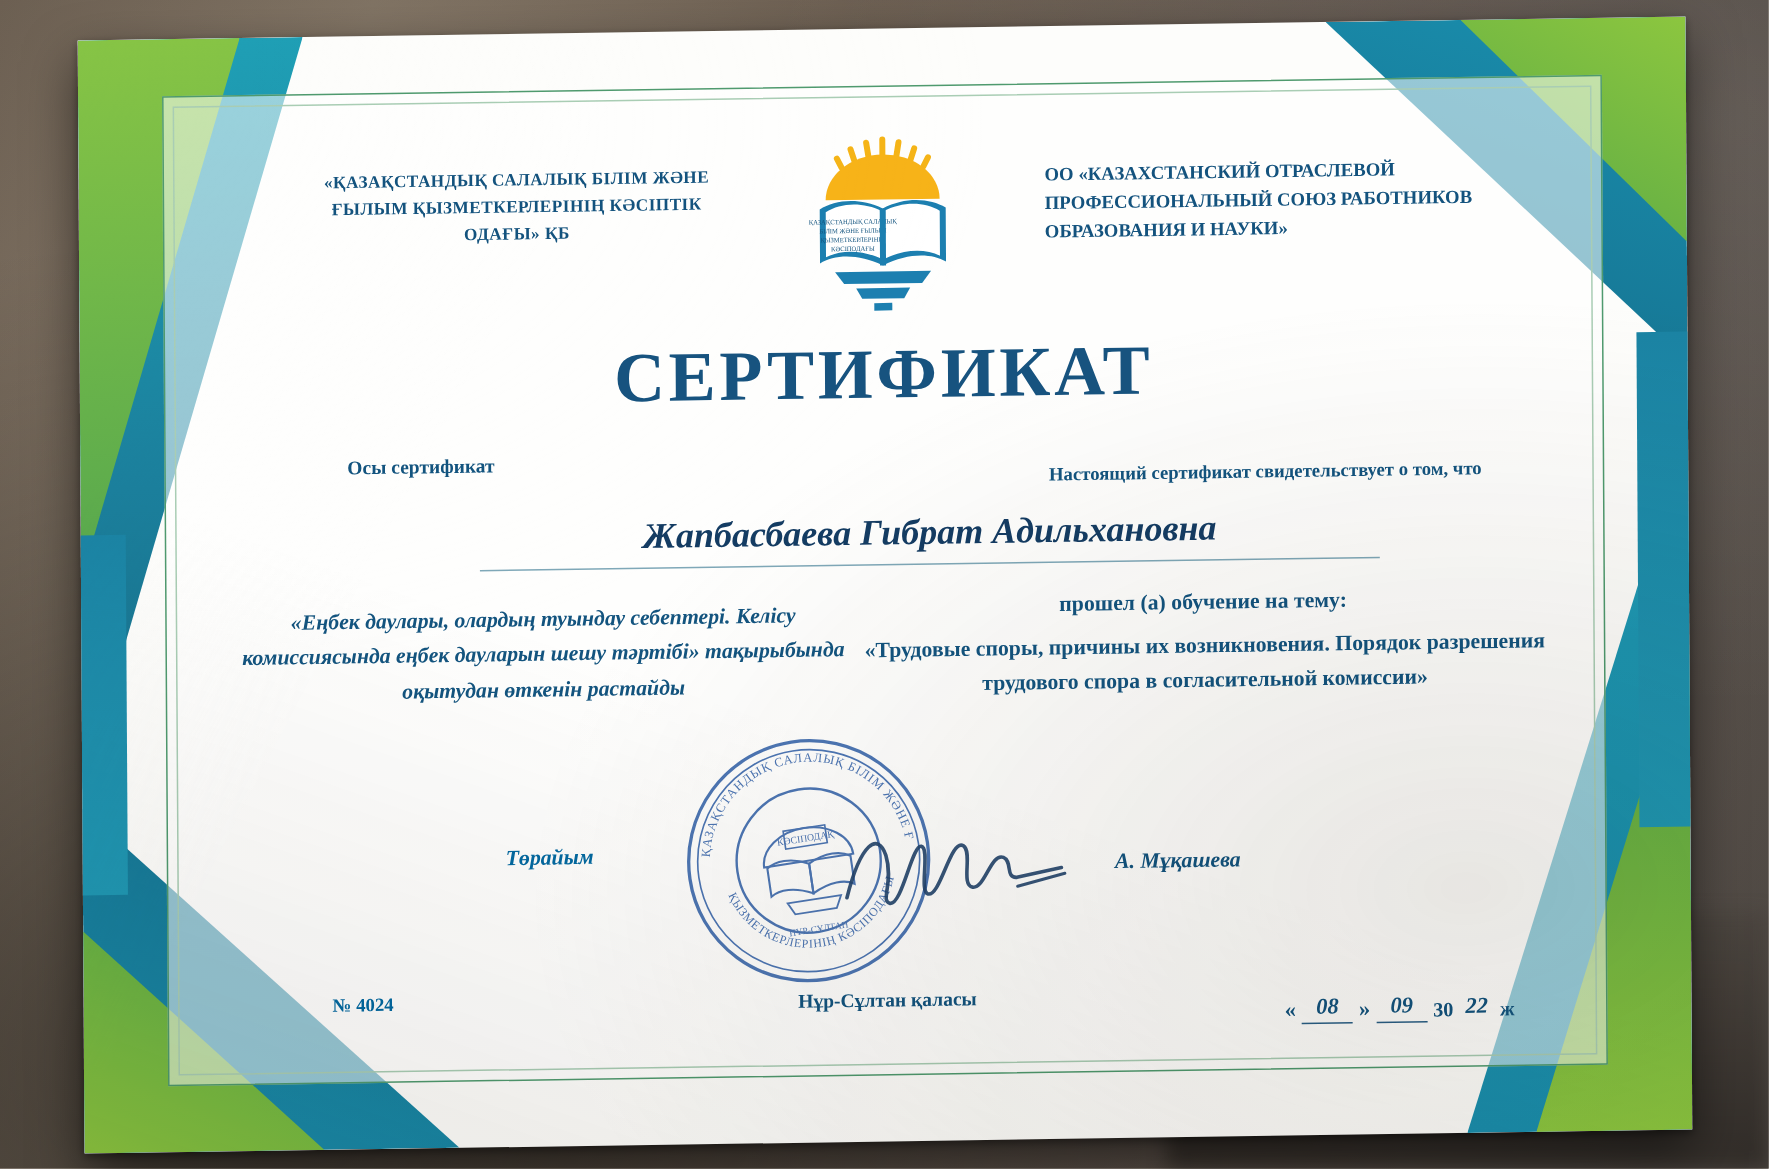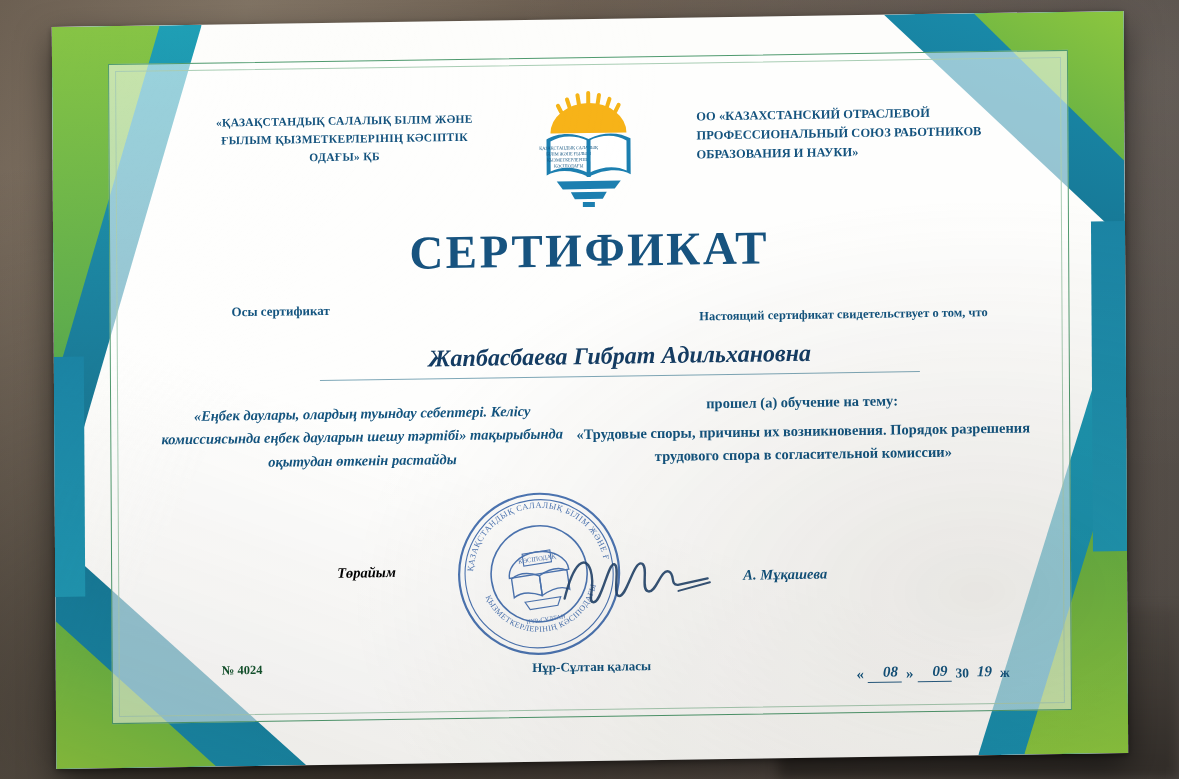--- a/index.html
+++ b/index.html
@@ -213,21 +213,21 @@
   }
   .body-right {
     position: absolute; top: 352px; right: 18px; width: 470px;
     text-align: center;
     font-size: 14.5px; font-weight: bold;
     line-height: 1.6; color: #13547f;
   }
 
   .sig-label {
     position: absolute; top: 490px; left: 212px;
-    font-size: 14.5px; font-weight: bold; font-style: italic; color: #000000;
+    font-size: 14.5px; font-weight: bold; font-style: italic; color: #0369a1;
   }
   .sig-name {
     position: absolute; top: 498px; right: 230px;
     font-size: 14.5px; font-weight: bold; font-style: italic; color: #13547f;
   }
 
   
   #stamp {
     position: absolute;
     left: 330px; top: 418px;
@@ -239,37 +239,37 @@
   #signature {
     position: absolute;
     left: 432px; top: 470px;
     width: 160px; height: 70px;
     transform: rotate(-4deg);
     opacity: .9;
   }
 
   .foot-num {
     position: absolute; bottom: 32px; left: 96px;
-    font-size: 12.5px; font-weight: bold; color: #14532d;
+    font-size: 12.5px; font-weight: bold; color: #0369a1;
   }
   .foot-city {
     position: absolute; bottom: 30px; left: 0; right: 0;
     text-align: center; font-size: 13px; font-weight: bold; color: #13547f;
   }
   .foot-date {
     position: absolute; bottom: 18px; right: 48px;
     font-size: 13.5px; font-weight: bold; color: #13547f;
     display: flex; align-items: flex-end; gap: 4px;
   }
   .foot-date .hw {
     font-style: italic;
     font-size: 15px;
     border-bottom: 1.2px solid #2a5f86;
     min-width: 34px;
-    text-align: right;
+    text-align: center;
     padding: 0 4px 1px 4px;
   }
   .foot-date .q { font-size: 15px; }
 </style>
 </head>
 <body>
 
 <div id="scene"></div>
 
 <div id="sheet-wrap">
@@ -376,21 +376,21 @@
       </div>
 
       <div class="foot-city">Нұр-Сұлтан қаласы</div>
 
       <div class="foot-date">
         <span class="q">«</span>
         <span class="hw">08</span>
         <span class="q">»</span>
         <span class="hw">09</span>
         <span>30</span>
-        <span class="hw" style="border:none;min-width:0;">19</span>
+        <span class="hw" style="border:none;min-width:0;">22</span>
         <span>ж</span>
       </div>
 
     </div>
 
     <div id="paper-sheen"></div>
   </div>
 </div>
 
 </body></html>

